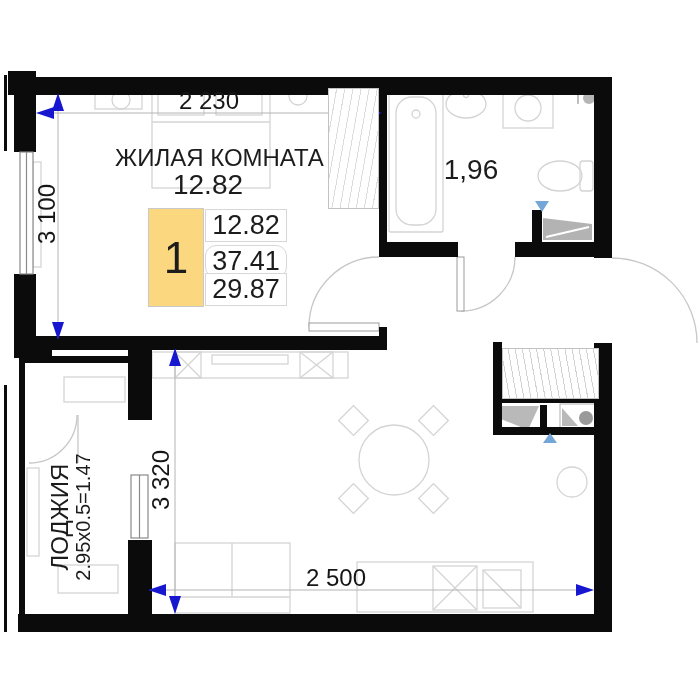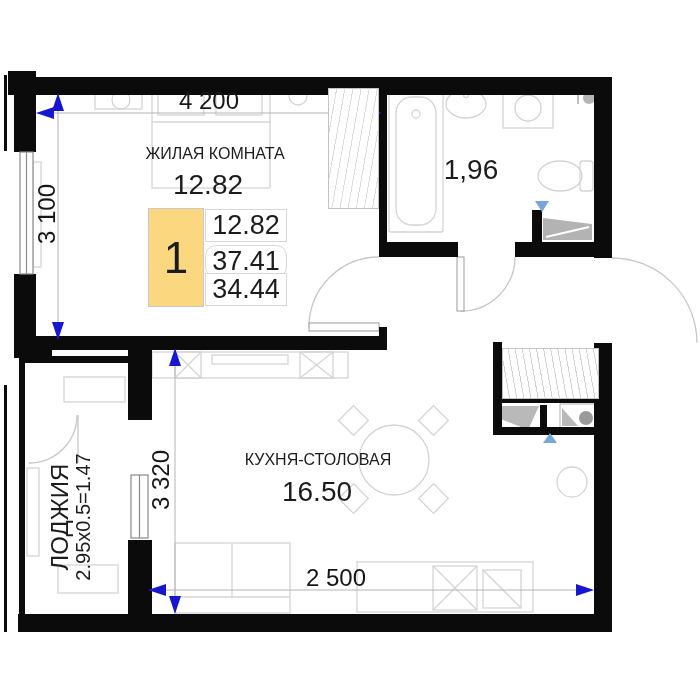--- a/index.html
+++ b/index.html
@@ -1,20 +1,20 @@
 <!DOCTYPE html>
 <html><head>
 <meta charset="utf-8">
 <style>
   html,body{margin:0;padding:0;background:#fff;}
   .stage{position:relative;width:700px;height:700px;background:#ffffff;overflow:hidden;
          font-family:"Liberation Sans",sans-serif;color:#1c1c1c;}
   .stage svg{position:absolute;left:0;top:0;}
   .lbl{position:absolute;text-align:center;white-space:nowrap;line-height:1.08;}
-  .room-name{font-size:16px;}
+  .room-name{font-size:24px;}
   .room-area{font-size:28px;}
   .dim{font-size:24px;color:#161616;}
   .rot{transform:rotate(-90deg);}
   .info-box{position:absolute;left:148px;top:208px;width:54px;height:97px;
             background:#fbd87f;border:1px solid #c9c9c9;display:flex;
             align-items:center;justify-content:center;font-size:44px;}
   .cell{position:absolute;left:205px;width:80px;height:31px;background:#fff;
         border:1px solid #d7d7d7;font-size:27px;display:flex;align-items:center;justify-content:center;}
   .hatch{position:absolute;border:1px solid #c2c2c2;background-color:#fff;}
   .hatch-lr{left:328px;top:88px;width:49px;height:119px;
@@ -181,29 +181,27 @@
   <div class="hatch hatch-hall"></div>
 
   <div class="lbl room-name" style="left:115px;top:145px;width:200px;">ЖИЛАЯ КОМНАТА</div>
   <div class="lbl room-area" style="left:138px;top:170px;width:140px;">12.82</div>
 
   <div class="info-box">
     <span>1</span>
   </div>
   <div class="cell" style="top:209px;">12.82</div>
   <div class="cell" style="top:245px;border-radius:11px;">37.41</div>
-  <div class="cell" style="top:273px;">34.44</div>
+  <div class="cell" style="top:273px;">29.87</div>
 
   <div class="lbl room-area" style="left:421px;top:155px;width:100px;">1,96</div>
 
-  <div class="lbl room-name" style="left:218px;top:451px;width:200px;">КУХНЯ-СТОЛОВАЯ</div>
-  <div class="lbl room-area" style="left:267px;top:477px;width:100px;">16.50</div>
 
   <div class="lbl rot" style="left:-8px;top:489px;width:166px;height:56px;">
     <div style="font-size:24px;">ЛОДЖИЯ</div>
     <div style="font-size:20px;">2.95x0.5=1.47</div>
   </div>
 
-  <div class="lbl dim" style="left:149px;top:88px;width:120px;">4 200</div>
+  <div class="lbl dim" style="left:149px;top:88px;width:120px;">2 230</div>
   <div class="lbl dim rot" style="left:-13px;top:201px;width:120px;height:26px;">3 100</div>
   <div class="lbl dim rot" style="left:101px;top:467px;width:120px;height:26px;">3 320</div>
   <div class="lbl dim" style="left:276px;top:565px;width:120px;">2 500</div>
 </div>
 
 </body></html>

